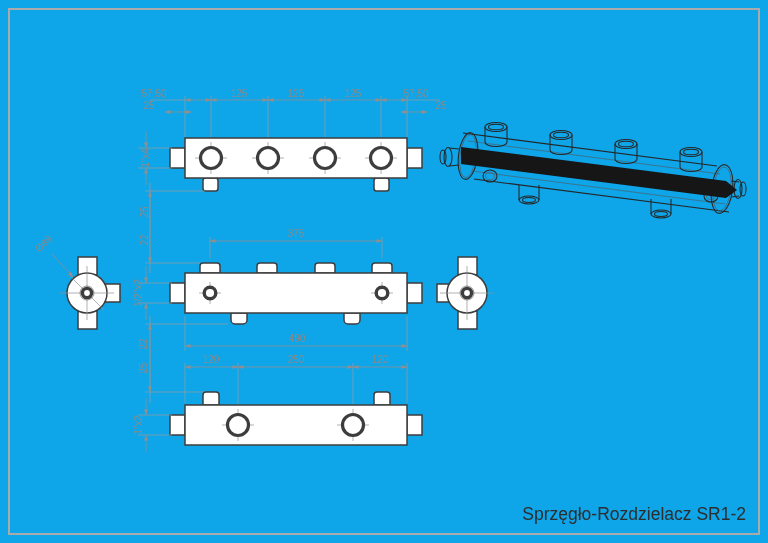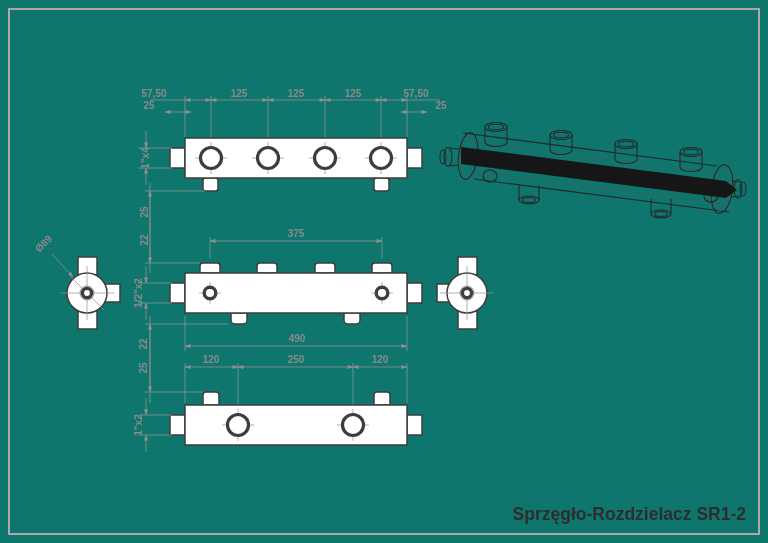--- a/index.html
+++ b/index.html
@@ -1,16 +1,16 @@
 <!DOCTYPE html>
 <html><head>
 <meta charset="utf-8">
 <style>
   html,body{margin:0;padding:0;background:#ffffff;}
-  .page{position:relative;width:768px;height:543px;background:#0f766e;font-family:"Liberation Sans",sans-serif;font-weight:bold;}
+  .page{position:relative;width:768px;height:543px;background:#0ea5e9;font-family:"Liberation Sans",sans-serif;}
   svg{display:block;}
   .thin{stroke:#9c9c9c;stroke-width:.7;fill:none;}
   .dimline{stroke:#8f8f8f;stroke-width:.8;fill:none;}
   .part{stroke:#3d3d3d;stroke-width:1.5;fill:#ffffff;}
   .partthin{stroke:#777;stroke-width:.8;fill:none;}
   .port{stroke:#3d3d3d;stroke-width:3.2;fill:#ffffff;}
   .ports{stroke:#3d3d3d;stroke-width:3.4;fill:#ffffff;}
   .cross{stroke:#8f8f8f;stroke-width:.7;}
   .iso{stroke:#262626;stroke-width:1.05;fill:none;}
   .isothin{stroke:#555;stroke-width:.6;fill:none;}

